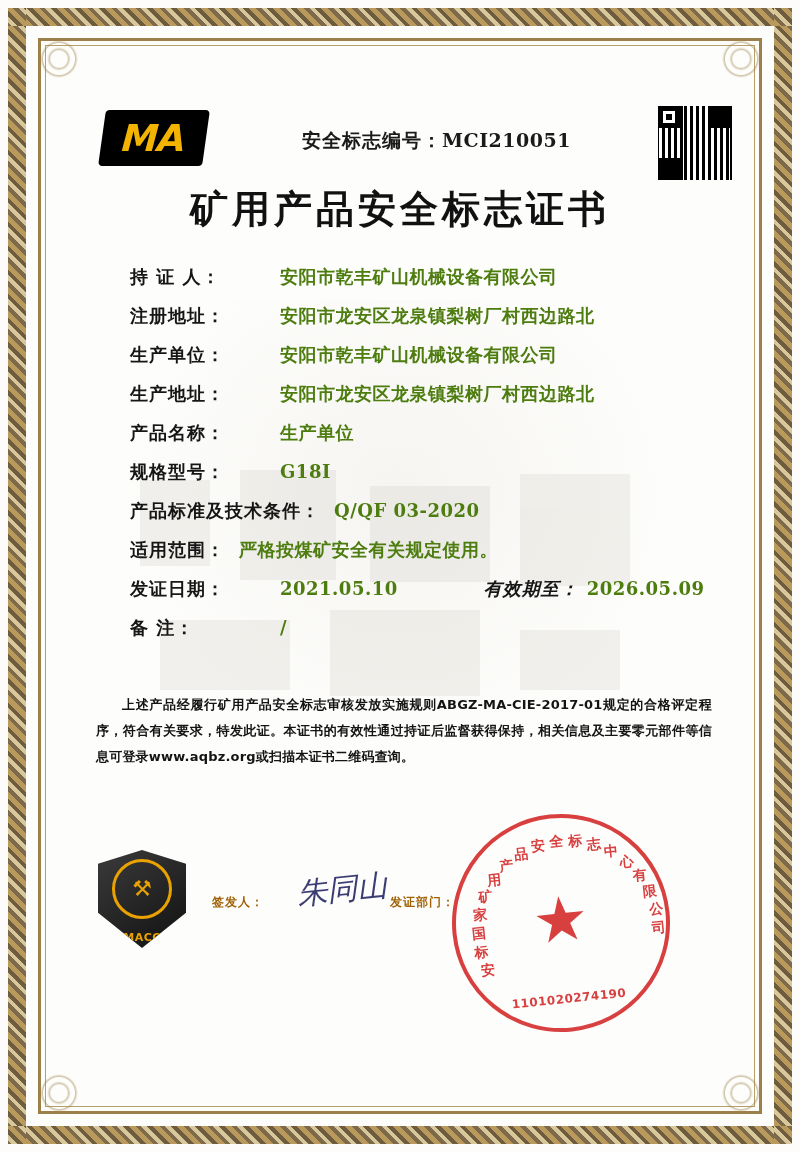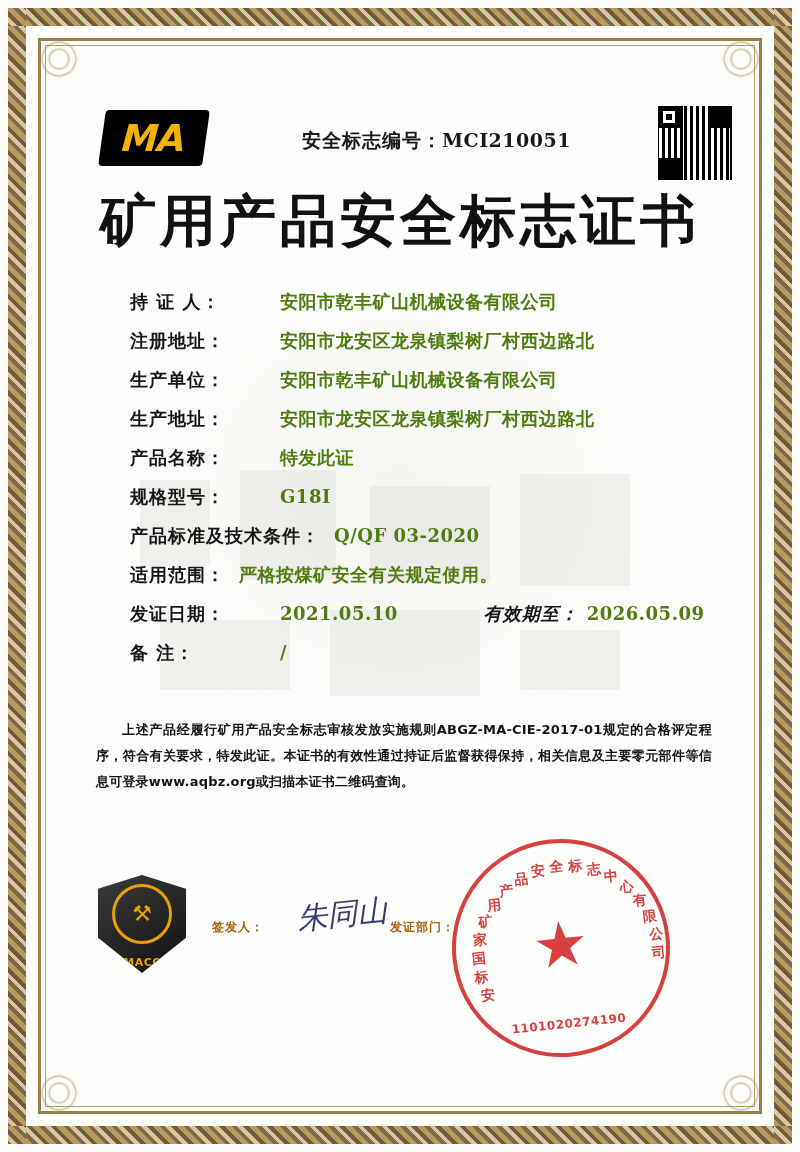--- a/index.html
+++ b/index.html
@@ -169,21 +169,21 @@
     width: 12px; height: 12px;
     box-shadow: 0 0 0 3px #fff inset;
   }
 
   
   .title {
     margin-top: 14px;
     text-align: center;
     font-family: "DejaVu Sans", sans-serif;
     font-weight: bold;
-    font-size: 56px;
+    font-size: 38px;
     letter-spacing: 4px;
     color: #111;
   }
 
   
   .fields {
     margin-top: 30px;
     padding-left: 70px;
     position: relative;
   }
@@ -387,21 +387,21 @@
         <div class="value">安阳市乾丰矿山机械设备有限公司</div>
       </div>
 
       <div class="row">
         <div class="label w4">生产地址：</div>
         <div class="value">安阳市龙安区龙泉镇梨树厂村西边路北</div>
       </div>
 
       <div class="row">
         <div class="label w4">产品名称：</div>
-        <div class="value">特发此证</div>
+        <div class="value">生产单位</div>
       </div>
 
       <div class="row">
         <div class="label w4">规格型号：</div>
         <div class="value mono">G18Ⅰ</div>
       </div>
 
       <div class="row">
         <div class="label w-wide">产品标准及技术条件：</div>
         <div class="value mono">Q/QF 03-2020</div>

